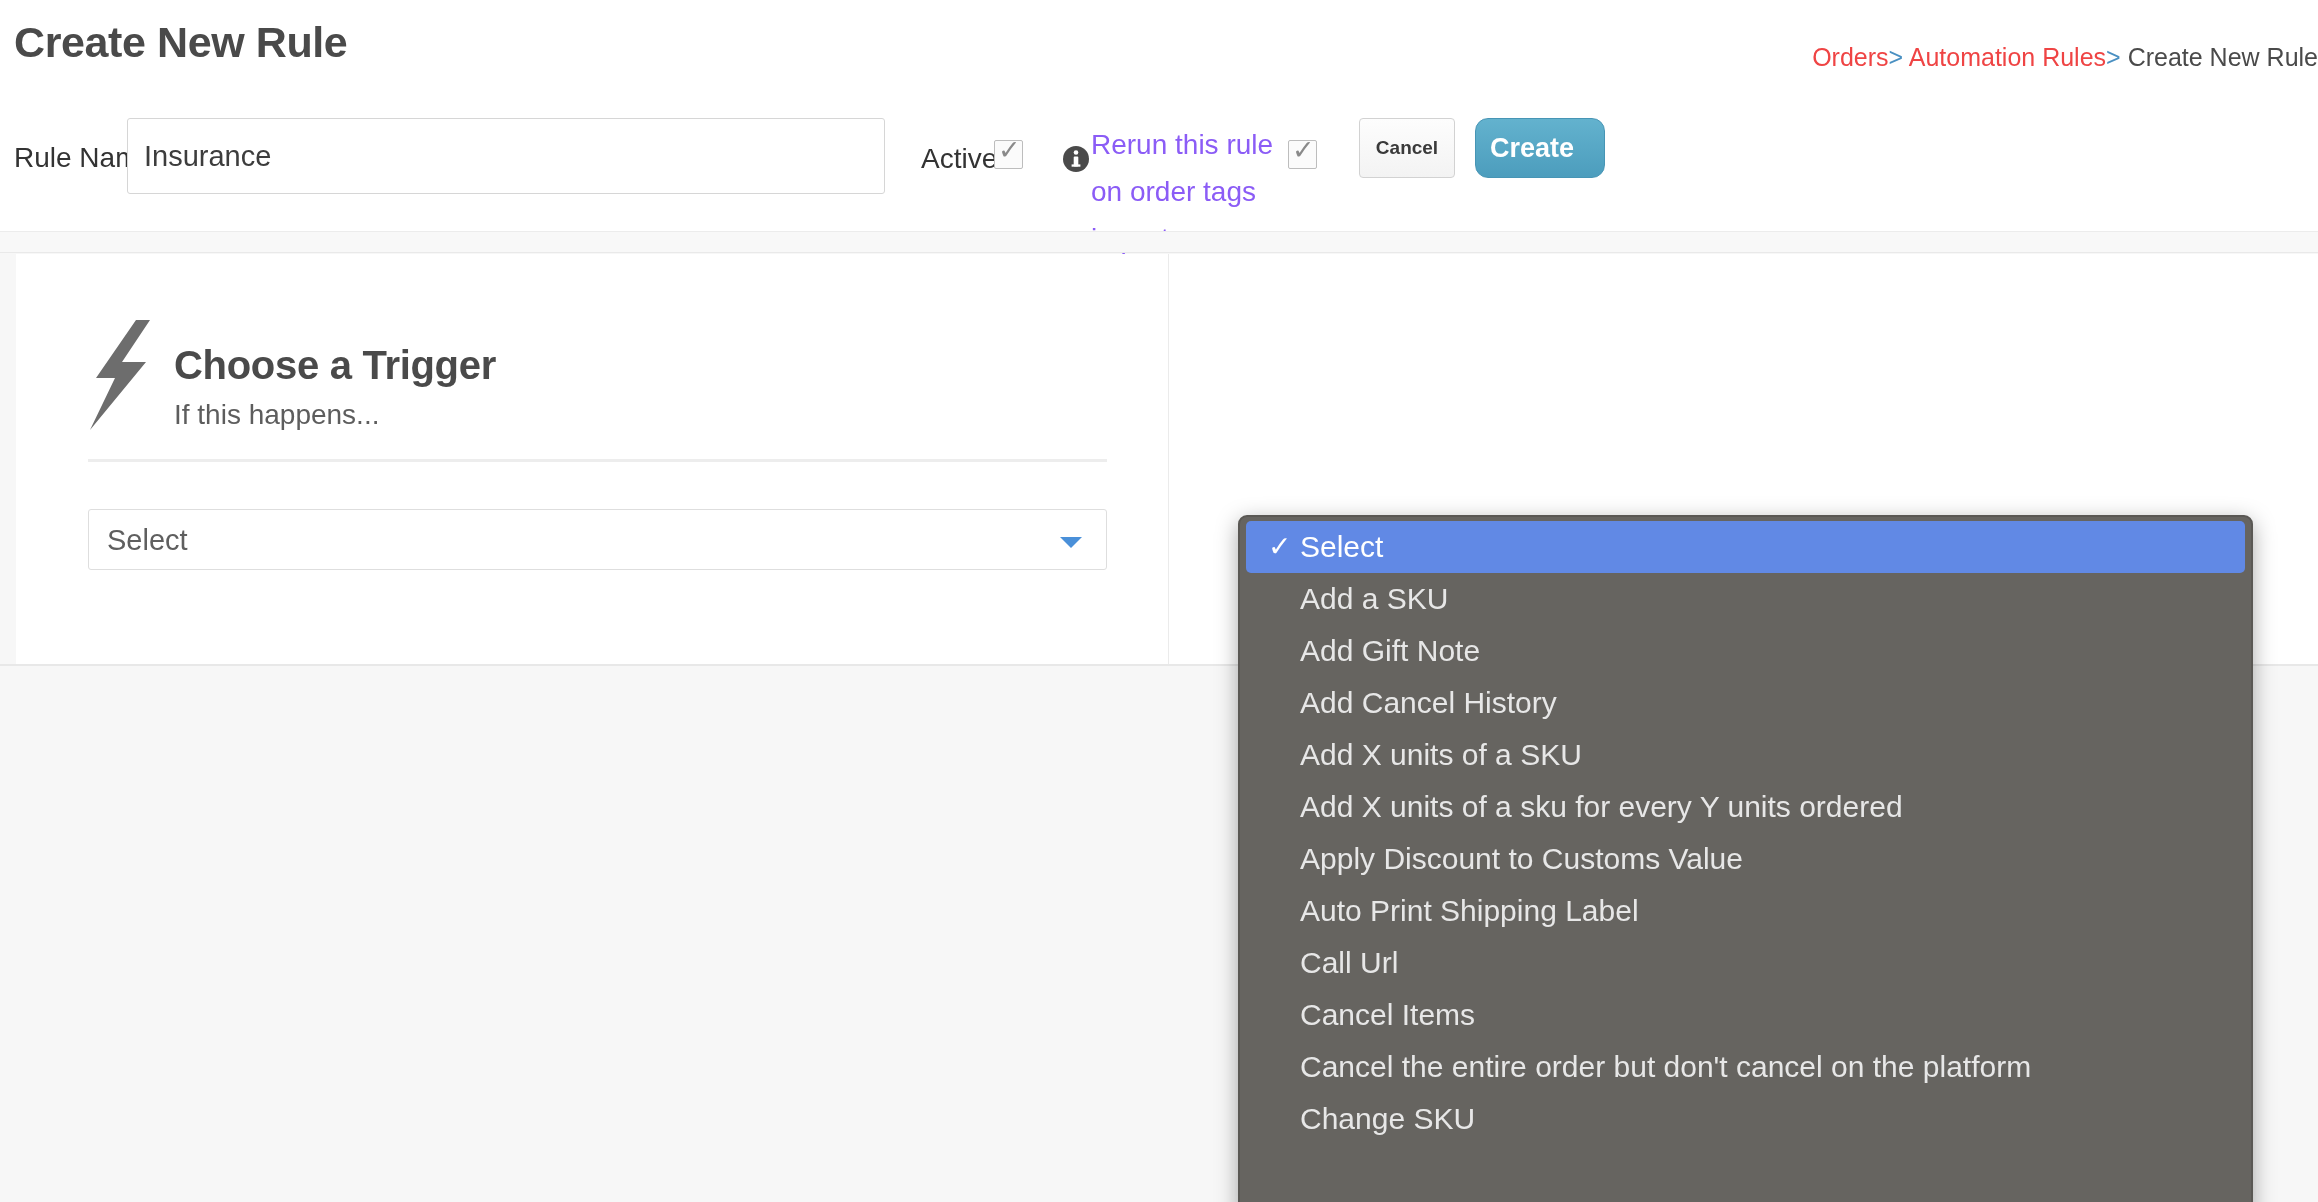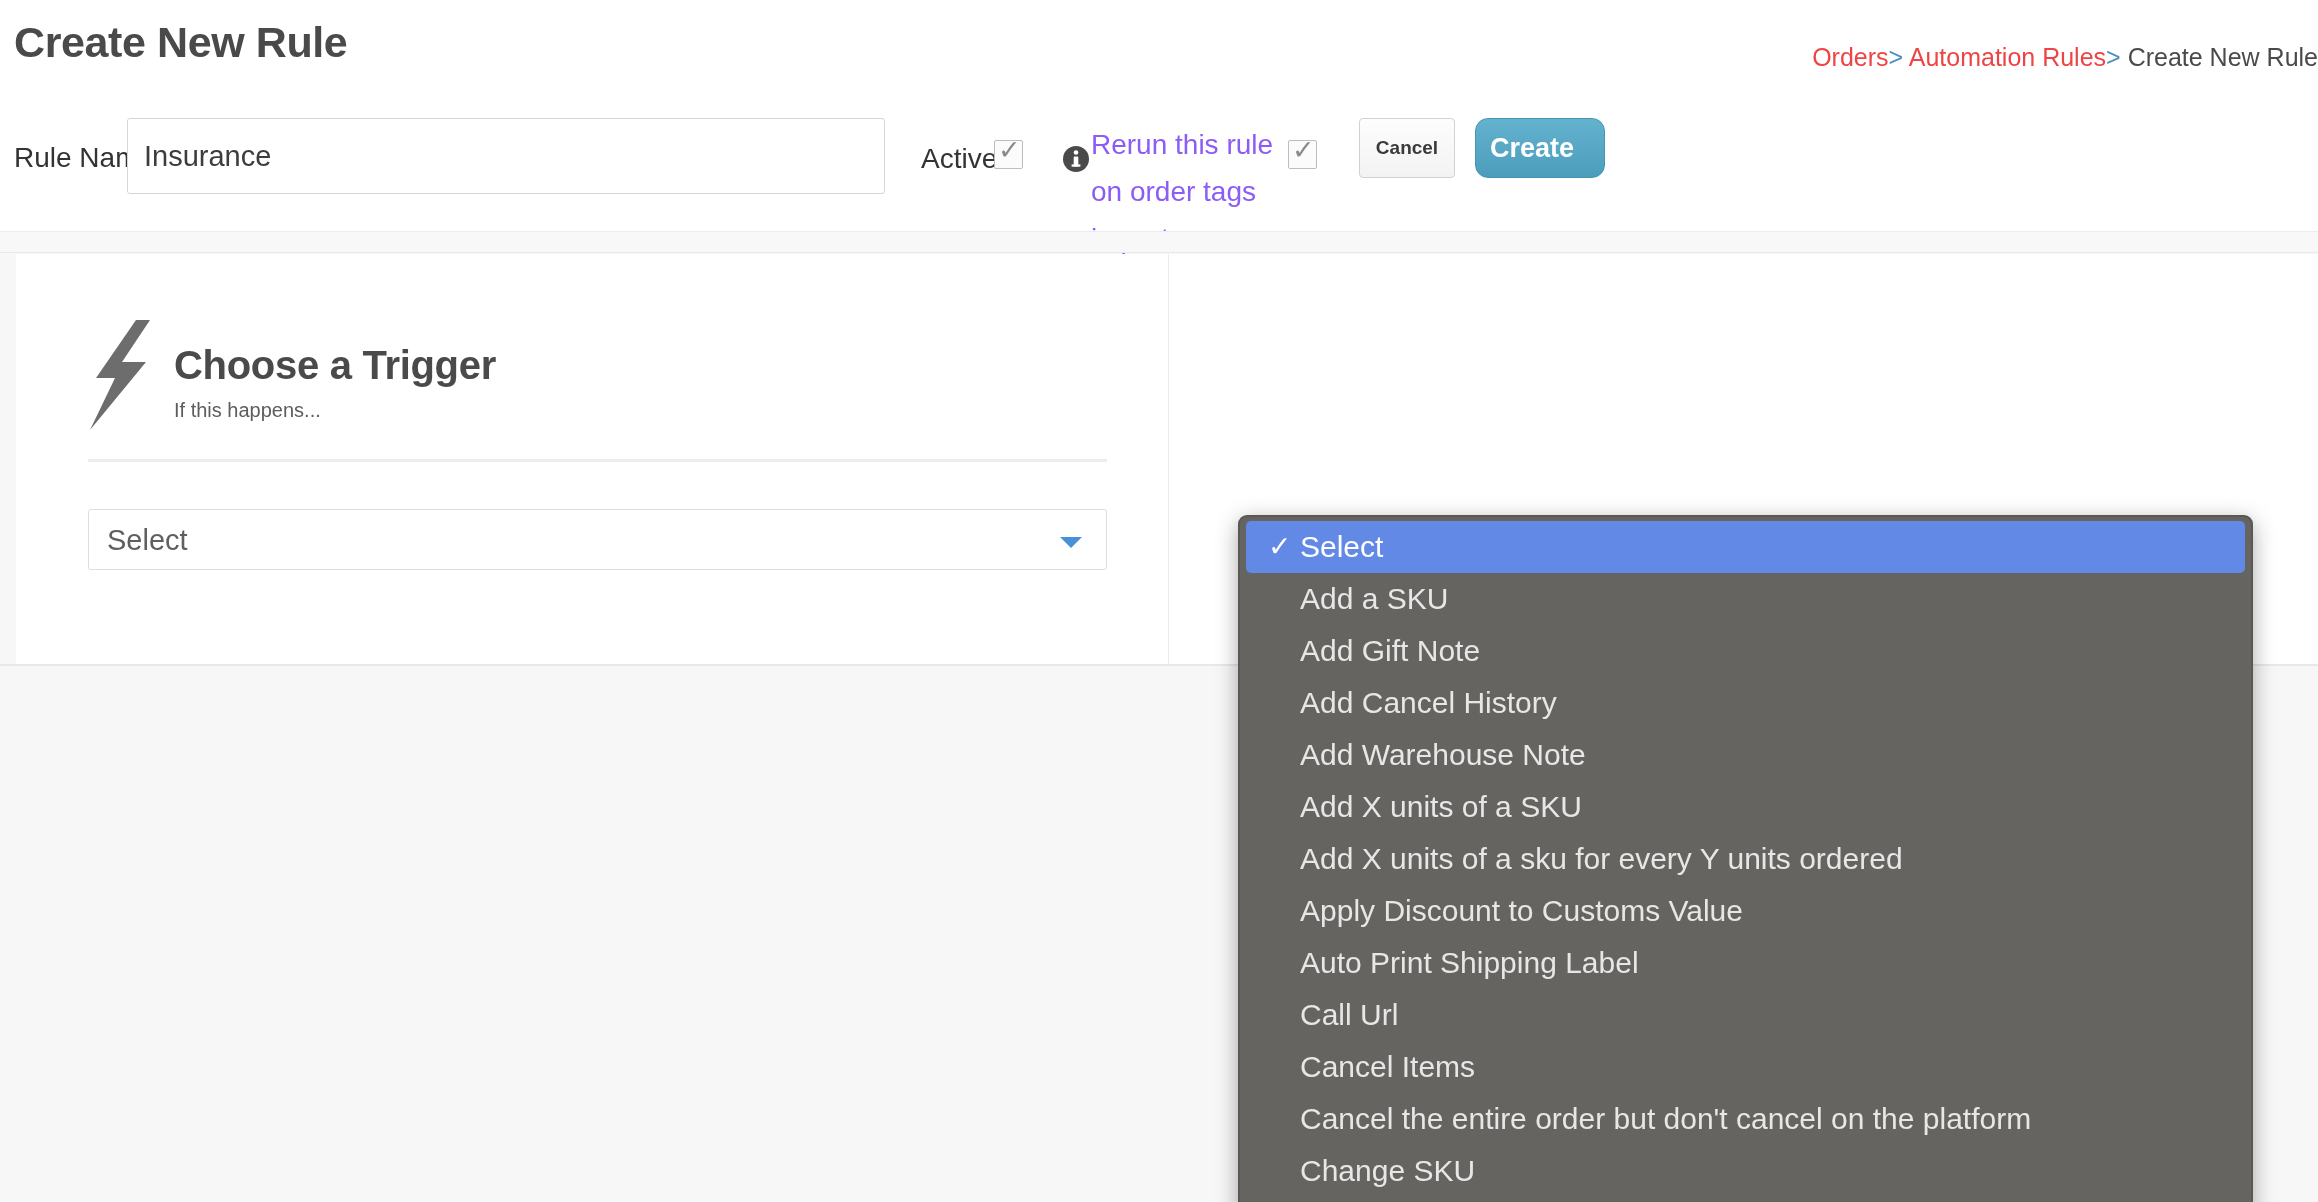--- a/index.html
+++ b/index.html
@@ -189,21 +189,21 @@
   .panel-title {
     position: absolute;
     font-size: 40px;
     font-weight: bold;
     color: #4a4a4a;
     letter-spacing: -0.3px;
     white-space: nowrap;
   }
   .panel-sub {
     position: absolute;
-    font-size: 20px;
+    font-size: 28px;
     color: #5d5d5d;
     white-space: nowrap;
   }
 
   #trigger-title { left: 158px; top: 89px; }
   #trigger-sub   { left: 158px; top: 145px; }
 
   .panel-rule {
     position: absolute;
     height: 3px;
@@ -347,21 +347,20 @@
   </div>
 
   <div id="panel-divider"></div>
   <div id="panel-bottom-edge"></div>
 
   <div id="action-dropdown">
       <div class="dd-item selected"><span class="dd-check">✓</span><span>Select</span></div>
       <div class="dd-item"><span>Add a SKU</span></div>
       <div class="dd-item"><span>Add Gift Note</span></div>
       <div class="dd-item"><span>Add Cancel History</span></div>
-      <div class="dd-item"><span>Add Warehouse Note</span></div>
       <div class="dd-item"><span>Add X units of a SKU</span></div>
       <div class="dd-item"><span>Add X units of a sku for every Y units ordered</span></div>
       <div class="dd-item"><span>Apply Discount to Customs Value</span></div>
       <div class="dd-item"><span>Auto Print Shipping Label</span></div>
       <div class="dd-item"><span>Call Url</span></div>
       <div class="dd-item"><span>Cancel Items</span></div>
       <div class="dd-item"><span>Cancel the entire order but don't cancel on the platform</span></div>
       <div class="dd-item"><span>Change SKU</span></div>
     </div>
 

